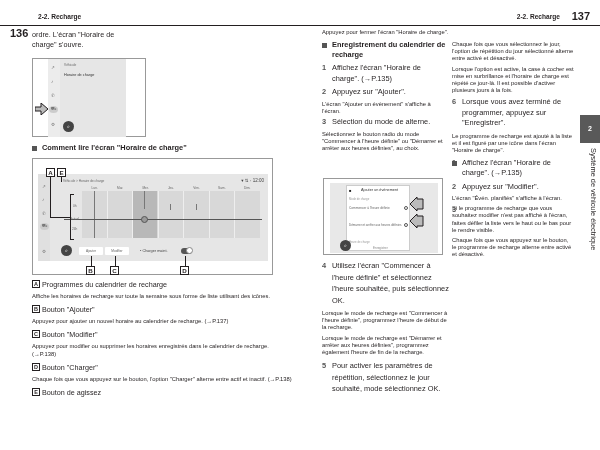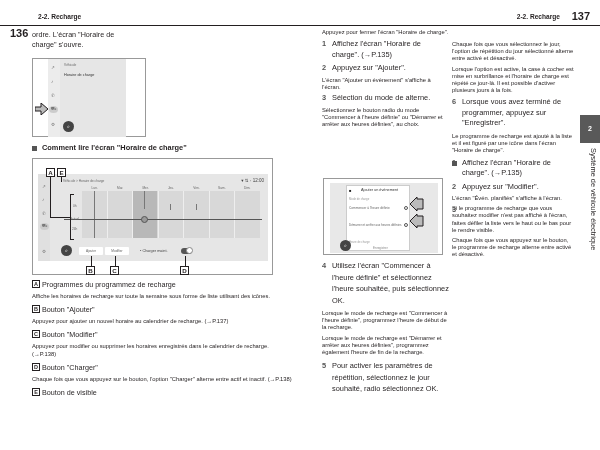--- a/index.html
+++ b/index.html
@@ -141,33 +141,34 @@
 <div class="vline" style="left:61px; top:177px; height:5px;"></div>
 
 <div class="vline" style="left:91px; top:256px; height:10px;"></div>
 <div class="callout" style="left:86px; top:266px;">B</div>
 <div class="vline" style="left:115px; top:256px; height:10px;"></div>
 <div class="callout" style="left:110px; top:266px;">C</div>
 <div class="vline" style="left:185px; top:256px; height:10px;"></div>
 <div class="callout" style="left:180px; top:266px;">D</div>
 
 <div class="col" style="left:32px; top:280px; width:262px;">
-  <div class="term"><span class="boxed">A</span><span>Programmes du programmez de recharge</span></div>
+  <div class="term"><span class="boxed">A</span><span>Programmes du calendrier de recharge</span></div>
   <div class="p" style="margin:3px 0 5px;">Affiche les horaires de recharge sur toute la semaine sous forme de liste utilisant des icônes.</div>
   <div class="term"><span class="boxed">B</span><span>Bouton "Ajouter"</span></div>
   <div class="p" style="margin:3px 0 5px;">Appuyez pour ajouter un nouvel horaire au calendrier de recharge. (→P.137)</div>
   <div class="term"><span class="boxed">C</span><span>Bouton "Modifier"</span></div>
   <div class="p" style="margin:3px 0 5px;">Appuyez pour modifier ou supprimer les horaires enregistrés dans le calendrier de recharge. (→P.138)</div>
   <div class="term"><span class="boxed">D</span><span>Bouton "Charger"</span></div>
   <div class="p" style="margin:3px 0 5px;">Chaque fois que vous appuyez sur le bouton, l'option "Charger" alterne entre actif et inactif. (→P.138)</div>
-  <div class="term"><span class="boxed">E</span><span>Bouton de visible</span></div>
+  <div class="term"><span class="boxed">E</span><span>Bouton de agissez</span></div>
 </div>
 
 <div class="col" style="left:322px; top:29px; width:128px;">
   <div class="p" style="white-space:nowrap;">Appuyez pour fermer l'écran "Horaire de charge".</div>
+  <div class="heading" style="margin-top:4px;"><span class="sq"></span><span>Enregistrement du calendrier de recharge</span></div>
   <div class="step" style="margin-top:3px;"><span class="num">1</span><span>Affichez l'écran "Horaire de charge". (→P.135)</span></div>
   <div class="step" style="margin-top:3px;"><span class="num">2</span><span>Appuyez sur "Ajouter".</span></div>
   <div class="p" style="margin-top:3px;">L'écran "Ajouter un évènement" s'affiche à l'écran.</div>
   <div class="step" style="margin-top:2px;"><span class="num">3</span><span>Sélection du mode de alterne.</span></div>
   <div class="p" style="margin-top:3px;">Sélectionnez le bouton radio du mode "Commencer à l'heure définie" ou "Démarrer et arrêter aux heures définies", au choix.</div>
 </div>
 
 <div class="shot" style="left:323px; top:178px; width:120px; height:77px;">
   <div class="scr" style="left:6px; top:4px; width:108px; height:70px; background:#e8e8e8;"></div>
   <div style="position:absolute; left:22px; top:6px; width:64px; height:66px; background:#fff; border:0.5px solid #ccc;">
@@ -187,21 +188,21 @@
   </svg>
   <svg style="position:absolute; left:86px; top:35px;" width="14" height="14">
     <polygon points="13,2 7,2 7,0 0,7 7,14 7,12 13,12" fill="#bbb" stroke="#231f20" stroke-width="1"></polygon>
   </svg>
 </div>
 
 <div class="col" style="left:322px; top:260px; width:128px;">
   <div class="step" style="line-height:11.5px;"><span class="num">4</span><span>Utilisez l'écran "Commencer à l'heure définie" et sélectionnez l'heure souhaitée, puis sélectionnez OK.</span></div>
   <div class="p" style="margin-top:4px;">Lorsque le mode de recharge est "Commencer à l'heure définie", programmez l'heure de début de la recharge.</div>
   <div class="p" style="margin-top:3px;">Lorsque le mode de recharge est "Démarrer et arrêter aux heures définies", programmez également l'heure de fin de la recharge.</div>
-  <div class="step" style="margin-top:4px; line-height:11.5px;"><span class="num">5</span><span>Pour activer les paramètres de répétition, sélectionnez le jour souhaité, radio sélectionnez OK.</span></div>
+  <div class="step" style="margin-top:4px; line-height:11.5px;"><span class="num">5</span><span>Pour activer les paramètres de répétition, sélectionnez le jour souhaité, mode sélectionnez OK.</span></div>
 </div>
 
 <div class="col" style="left:452px; top:41px; width:122px;">
   <div class="p">Chaque fois que vous sélectionnez le jour, l'option de répétition du jour sélectionné alterne entre activé et désactivé.</div>
   <div class="p" style="margin-top:3px;">Lorsque l'option est active, la case à cocher est mise en surbrillance et l'horaire de charge est répété ce jour-là. Il est possible d'activer plusieurs jours à la fois.</div>
   <div class="step" style="margin-top:3px;"><span class="num">6</span><span>Lorsque vous avez terminé de programmer, appuyez sur "Enregistrer".</span></div>
   <div class="p" style="margin-top:4px;">Le programme de recharge est ajouté à la liste et il est figuré par une icône dans l'écran "Horaire de charge".</div>
   <div class="heading" style="margin-top:3px;"><span class="sq"></span></div>
   <div class="step" style="margin-top:3px;"><span class="num">1</span><span>Affichez l'écran "Horaire de charge". (→P.135)</span></div>
   <div class="step" style="margin-top:3px;"><span class="num">2</span><span>Appuyez sur "Modifier".</span></div>

